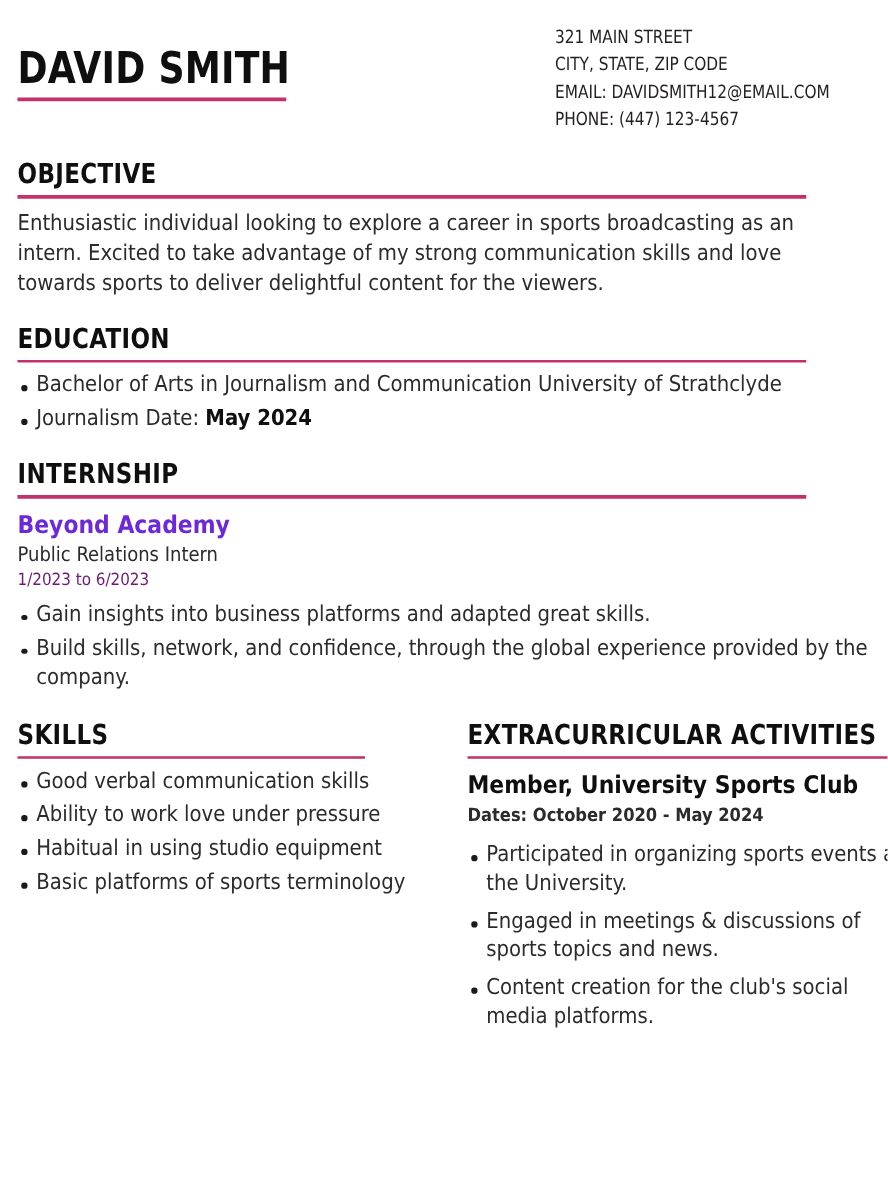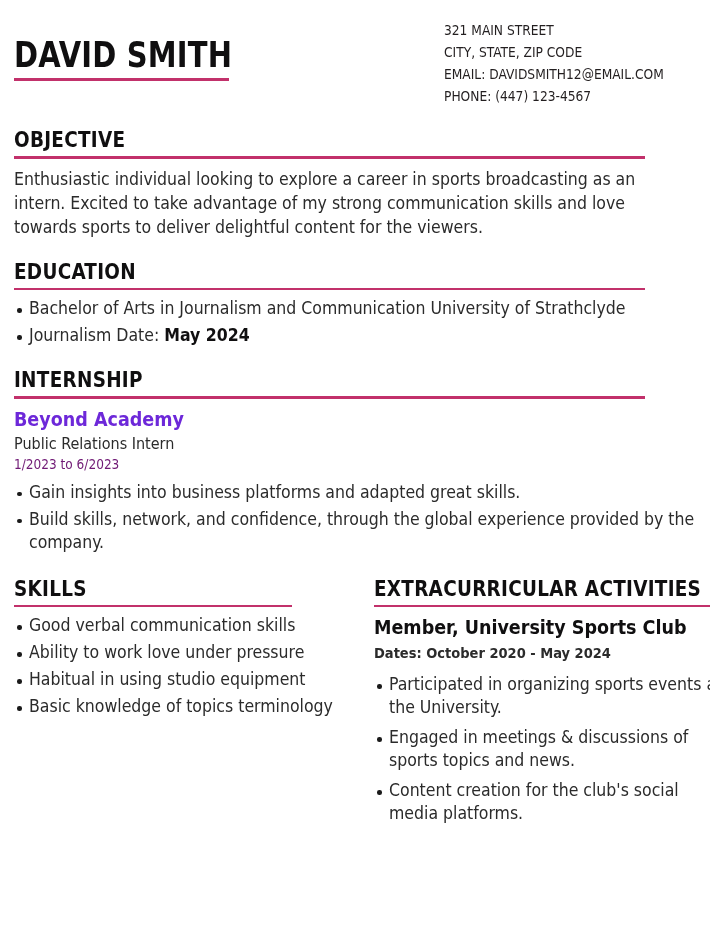--- a/index.html
+++ b/index.html
@@ -232,21 +232,21 @@
 
   <div class="cols">
 
     <div class="col-left">
       <div class="sec-title">SKILLS</div>
       <div class="sec-rule"></div>
       <ul class="bullets">
         <li><span>Good verbal communication skills</span></li>
         <li><span>Ability to work love under pressure</span></li>
         <li><span>Habitual in using studio equipment</span></li>
-        <li><span>Basic knowledge of topics terminology</span></li>
+        <li><span>Basic platforms of sports terminology</span></li>
       </ul>
     </div>
 
     <div class="col-right">
       <div class="sec-title">EXTRACURRICULAR ACTIVITIES</div>
       <div class="sec-rule"></div>
       <div class="act-title">Member, University Sports Club</div>
       <div class="act-dates">Dates: October 2020 - May 2024</div>
       <ul class="bullets">
         <li><span>Participated in organizing sports events at the University.</span></li>

